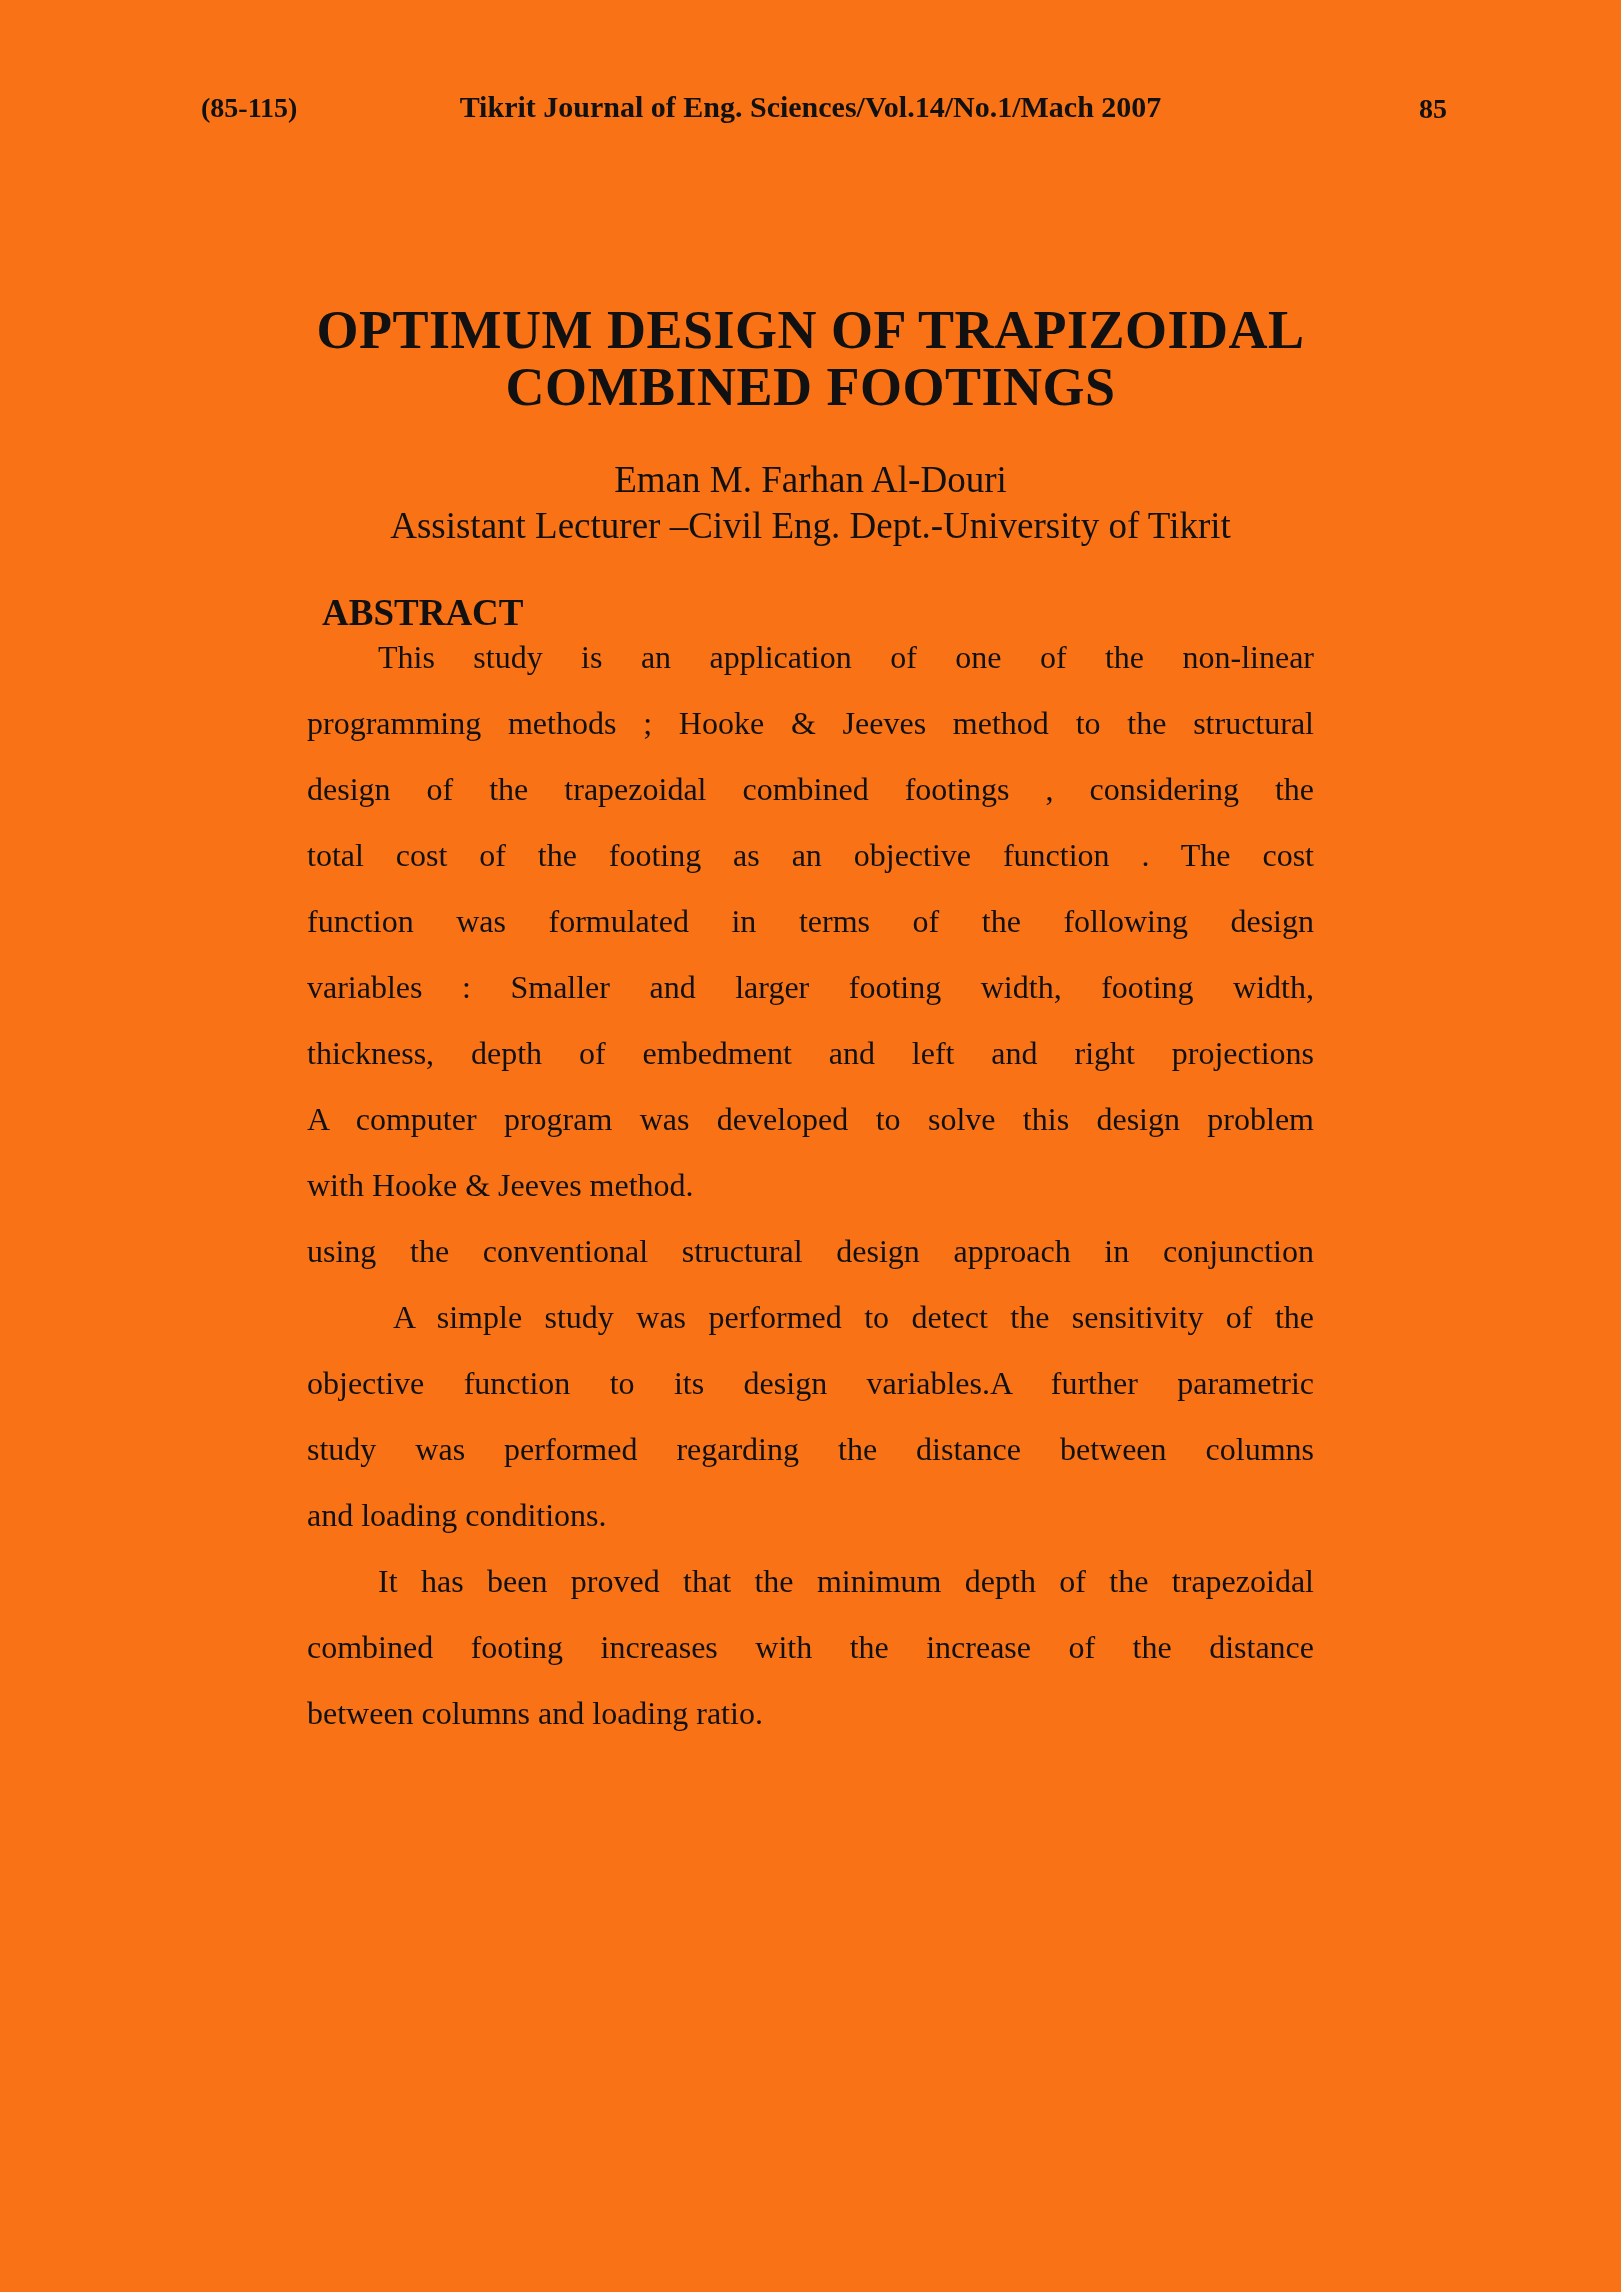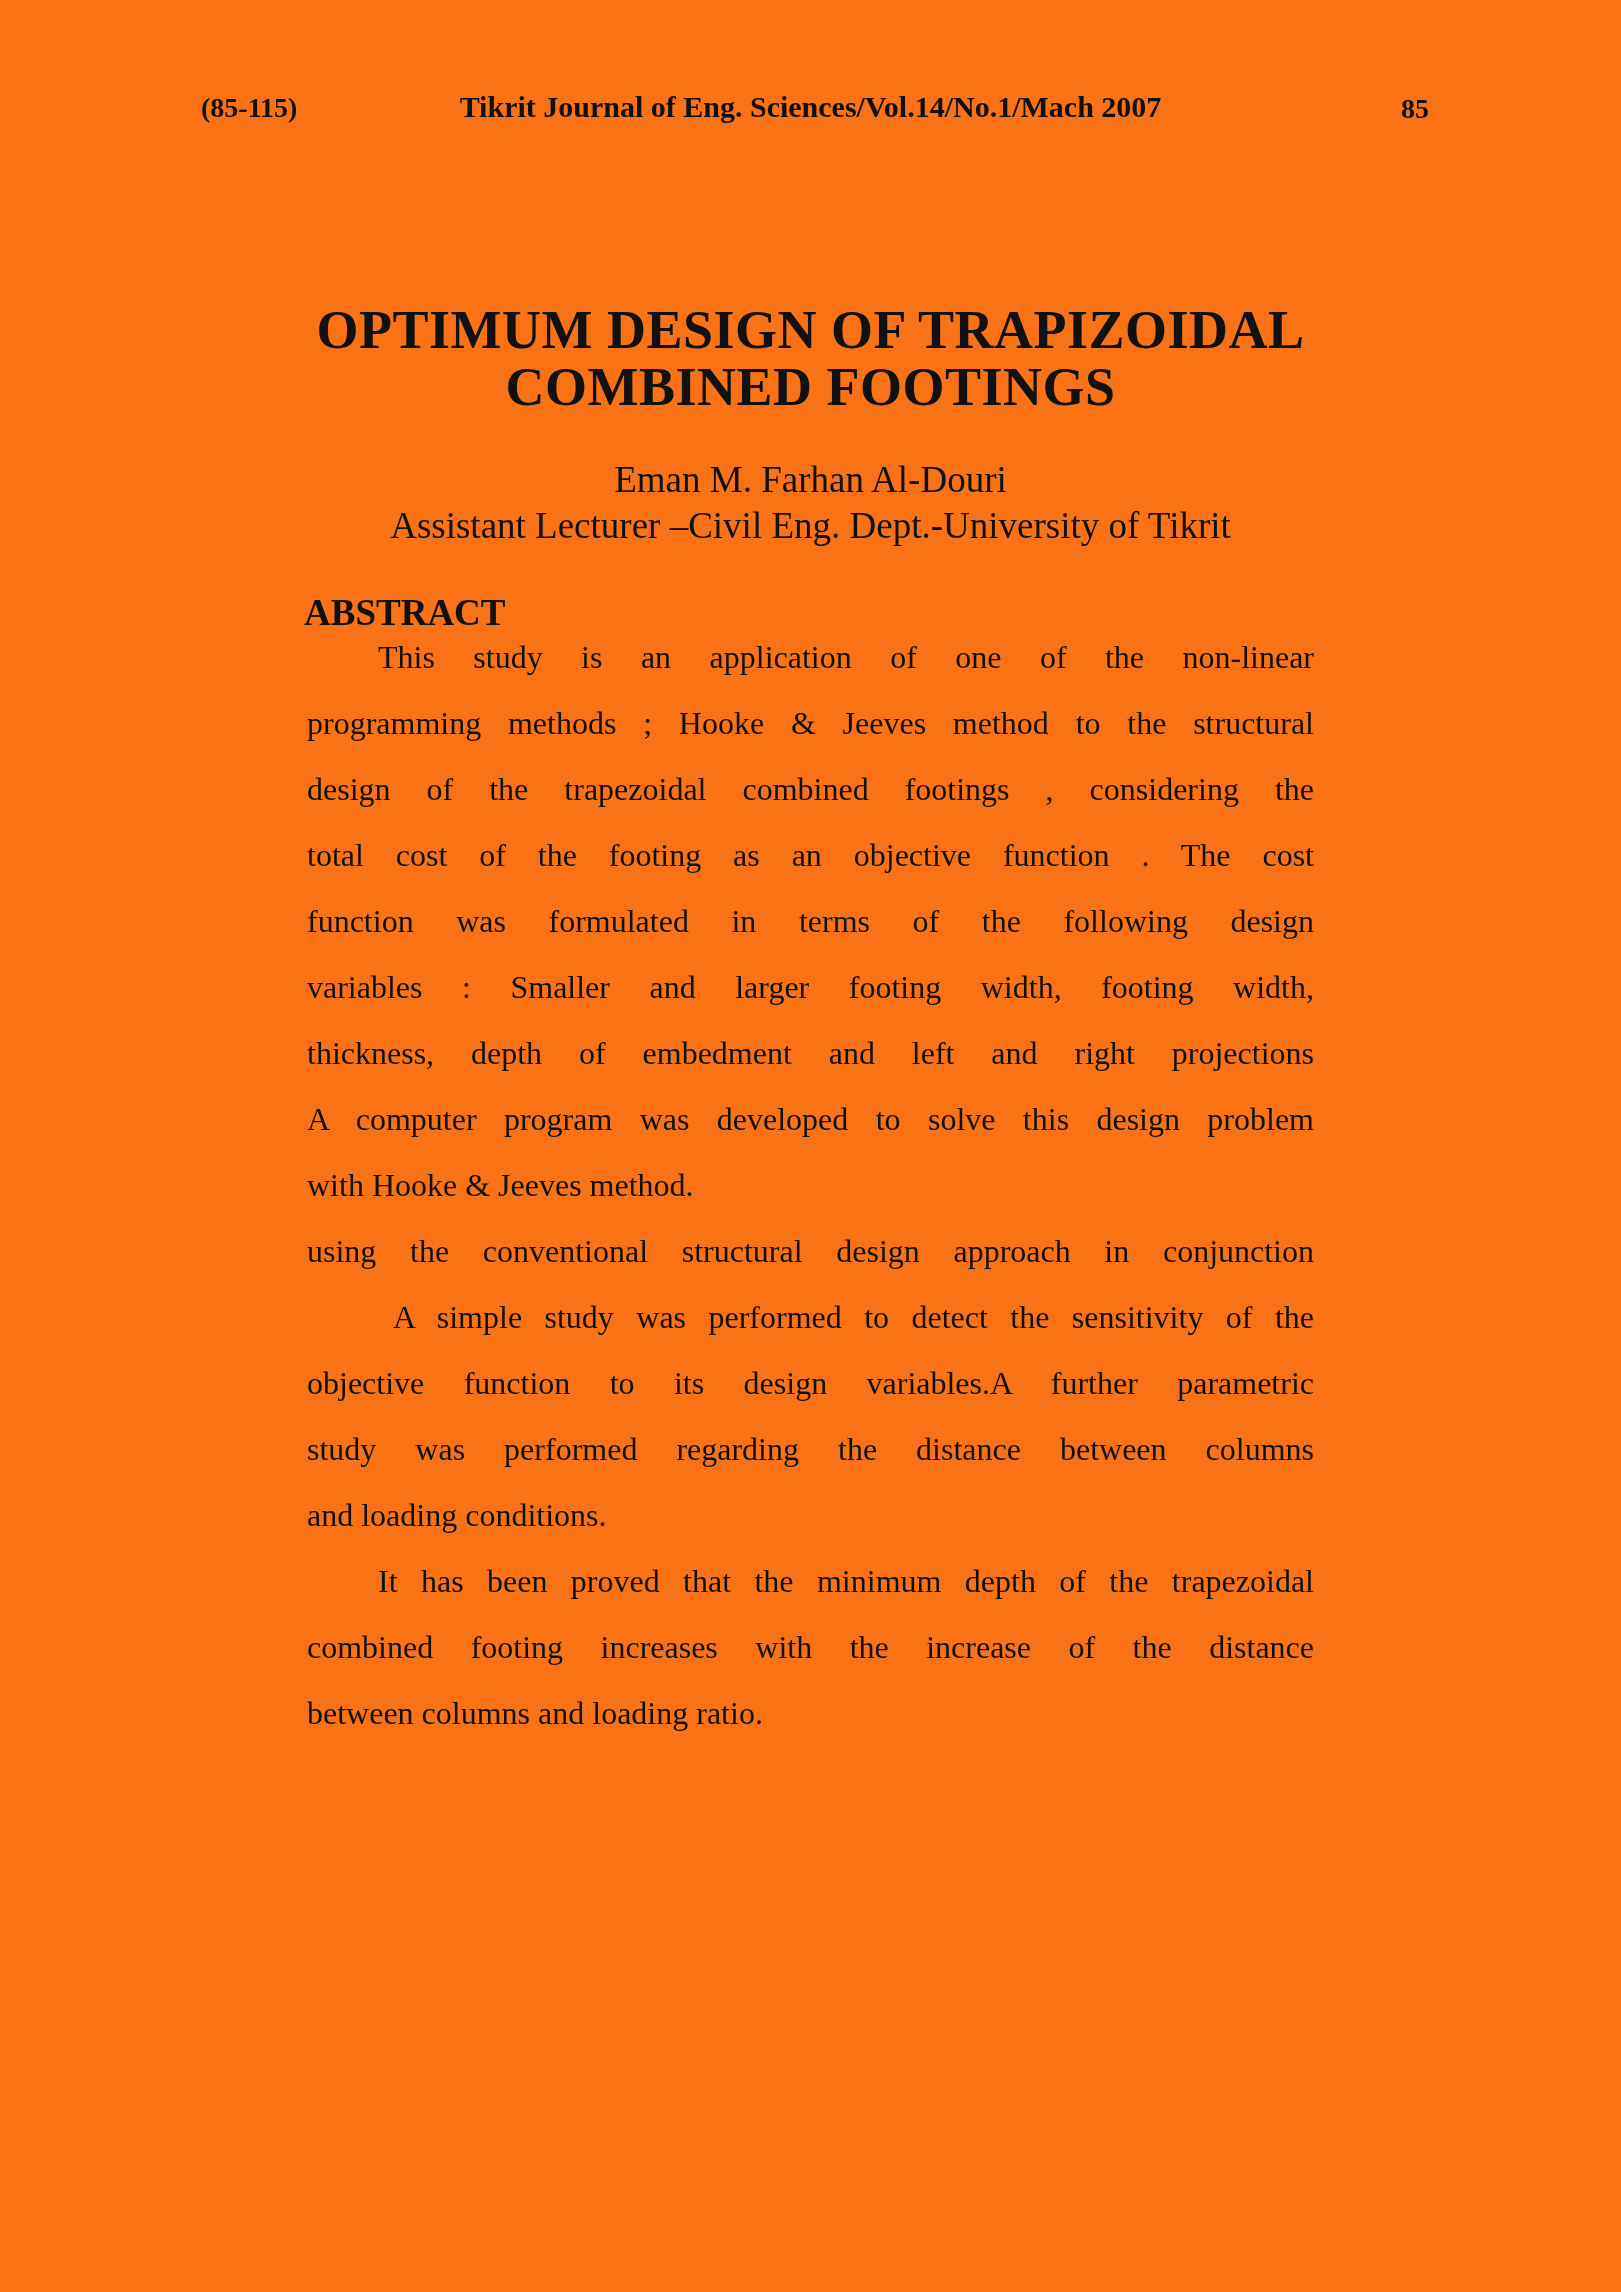--- a/index.html
+++ b/index.html
@@ -36,21 +36,21 @@
     position: absolute;
     left: 0;
     width: 100%;
     text-align: center;
     font-size: 30px;
     font-weight: bold;
     white-space: nowrap;
   }
   .page-number {
     position: absolute;
-    right: 192px;
+    right: 174px;
     top: 2.9px;
     font-size: 28px;
     font-weight: bold;
   }
   
   .article-title {
     position: absolute;
     top: 302px;
     left: 307px;
     width: 1007px;
@@ -68,21 +68,21 @@
     width: 1007px;
     text-align: center;
     font-size: 37px;
     font-weight: normal;
     line-height: 46px;
   }
   
   .abstract-heading {
     position: absolute;
     top: 591px;
-    left: 304px;
+    left: 322px;
     font-size: 37px;
     font-weight: bold;
   }
   .abstract-body {
     position: absolute;
     top: 624px;
     left: 307px;
     width: 1007px;
     font-size: 32px;
   }

